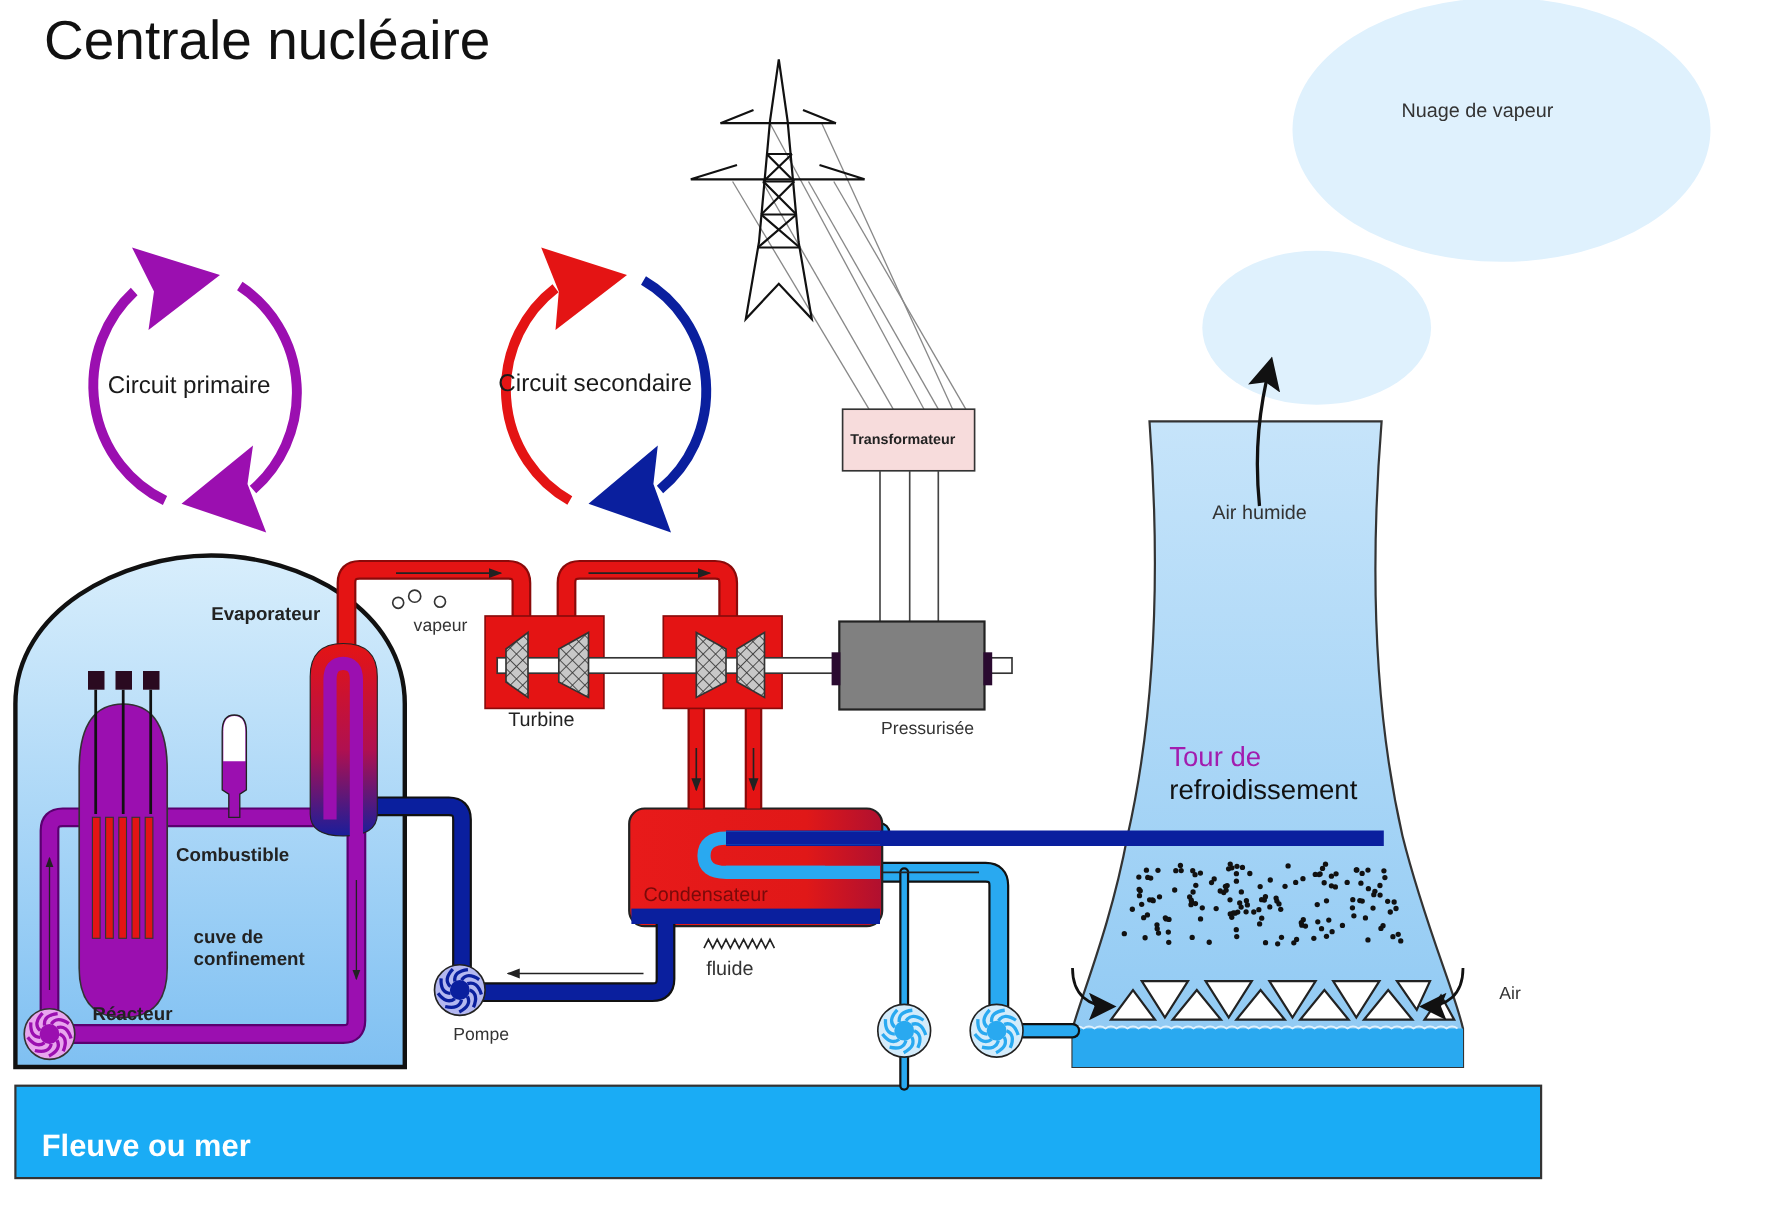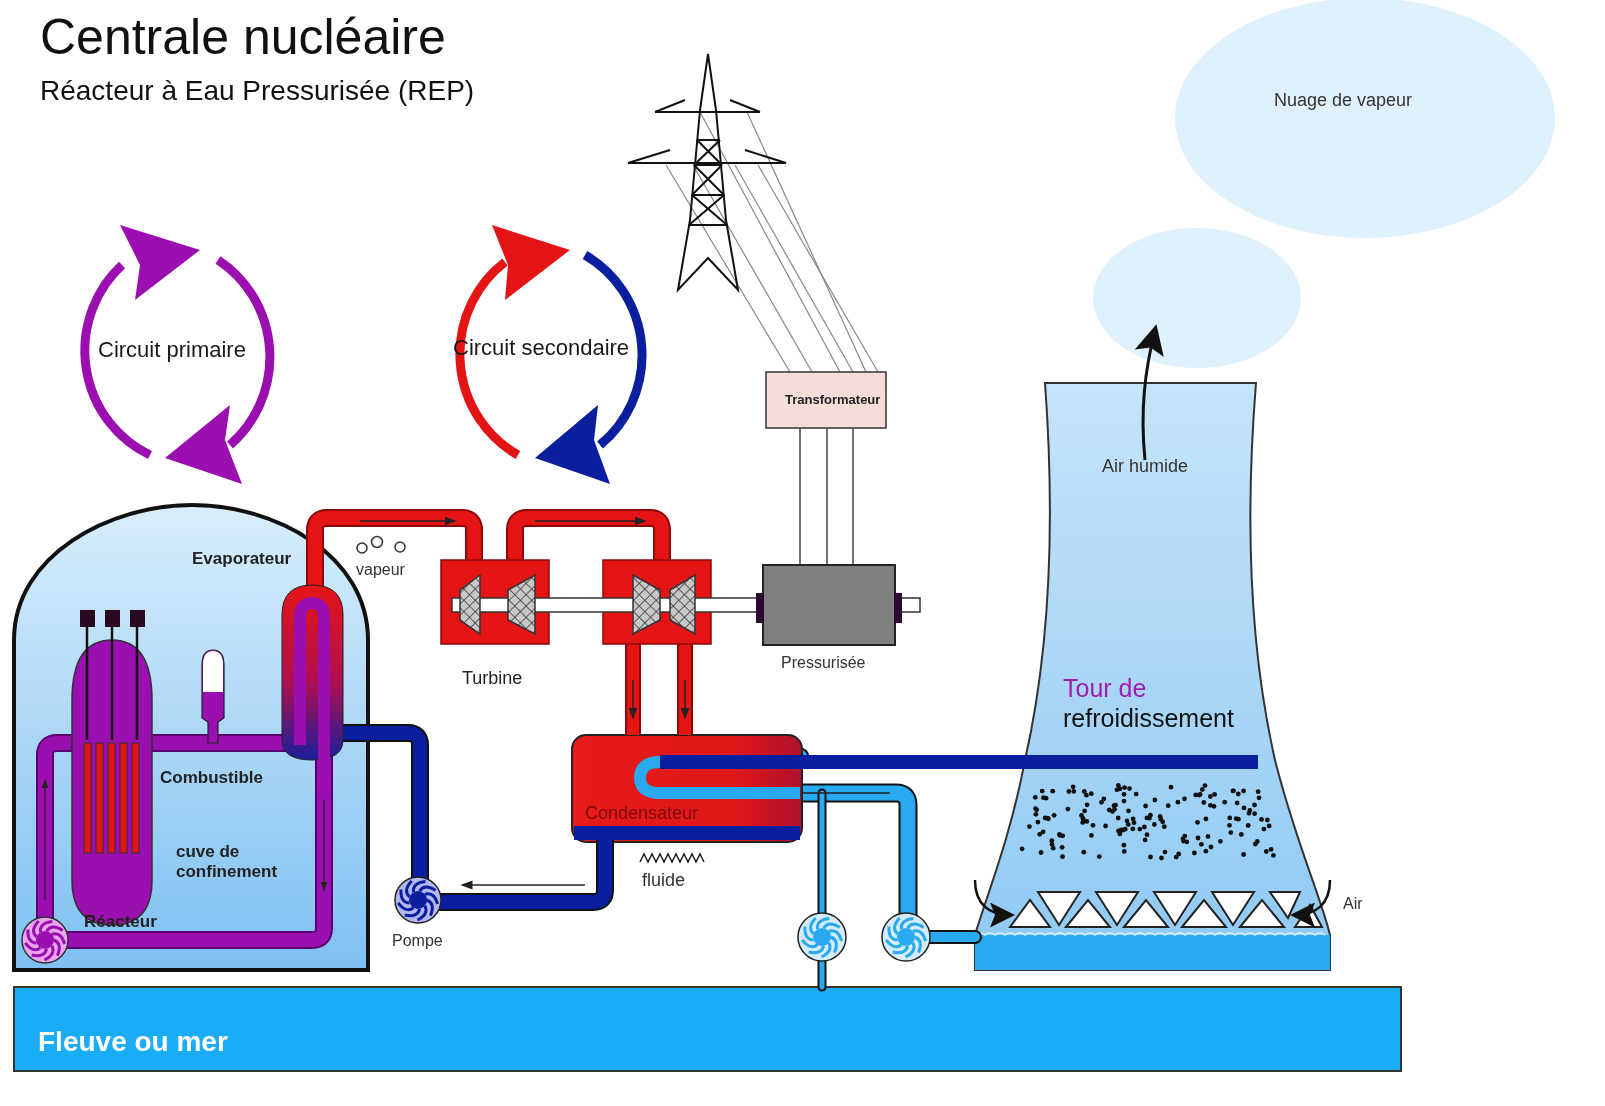--- a/index.html
+++ b/index.html
@@ -3,21 +3,21 @@
 <meta charset="utf-8">
 <style>
   html, body { margin: 0; padding: 0; background: #ffffff; }
   body { width: 1605px; height: 1106px; position: relative; overflow: hidden; font-family: "Liberation Sans", sans-serif; }
   #stage { position: absolute; left: 0; top: 0; width: 1605px; height: 1106px; }
   .t { position: absolute; white-space: nowrap; color: #1a1a1a; font-family: "Liberation Sans", sans-serif; text-align: right; }
   .title { left: 40px; top: 8px; font-size: 50px; color: #111; }
   .subtitle { left: 40px; top: 75px; font-size: 28px; color: #111; }
   .lbl { font-size: 18px; }
   .lblb { font-size: 17px; font-weight: bold; color: #222; }
-  .lbls { font-size: 16px; color: #333; }
+  .lbls { font-size: 16px; color: #333; margin-left: 20px; }
   .river { left: 38px; top: 1026px; font-size: 28px; font-weight: bold; color: #fff; }
   .coolc { left: 755px; top: 1024px; font-size: 26px; color: #fff; }
 </style>
 </head>
 <body>
 
 <div id="stage">
 <svg width="1605" height="1106" viewBox="0 0 1605 1106" xmlns="http://www.w3.org/2000/svg">
   <defs>
     <linearGradient id="gContain" x1="0" y1="0" x2="0" y2="1">
@@ -424,32 +424,31 @@
           <path d="M-8.5,-3.1 Q-15.4,-9.4 -6.3,-19.0"></path>
           <path d="M-4.5,-7.8 Q-5.7,-17.1 7.4,-18.6"></path>
           <path d="M1.6,-8.9 Q6.6,-16.8 17.6,-9.5"></path>
           <path d="M6.9,-5.8 Q15.8,-8.6 19.6,4.0"></path>
         </g>
   </g>
 </svg>
 
 
 <div class="t title">Centrale nucléaire</div>
-<div class="t subtitle">Réacteur à Eau Pressurisée (REP)</div>
 
 <div class="t" style="left:98px;top:337px;font-size:22px;">Circuit primaire</div>
 <div class="t" style="left:453px;top:335px;font-size:22px;">Circuit secondaire</div>
 
 <div class="t" style="left:1274px;top:90px;font-size:18px;color:#333;">Nuage de vapeur</div>
-<div class="t" style="left:773px;top:392px;font-size:13px;font-weight:bold;color:#222;margin-left:12px;">Transformateur</div>
+<div class="t" style="left:773px;top:392px;font-size:13px;font-weight:bold;color:#222;">Transformateur</div>
 <div class="t" style="left:1102px;top:456px;font-size:18px;color:#333;">Air humide</div>
 
 <div class="t lblb" style="left:192px;top:549px;">Evaporateur</div>
 <div class="t lbls" style="left:356px;top:561px;">vapeur</div>
-<div class="t lbl" style="left:462px;top:668px;color:#222;">Turbine</div>
+<div class="t lbl" style="left:462px;top:644px;color:#222;">Turbine</div>
 <div class="t lbls" style="left:781px;top:654px;">Pressurisée</div>
 
 <div class="t lblb" style="left:160px;top:768px;">Combustible</div>
 <div class="t lblb" style="left:176px;top:842px;">cuve de</div>
 <div class="t lblb" style="left:176px;top:862px;">confinement</div>
 <div class="t lblb" style="left:84px;top:912px;">Réacteur</div>
 <div class="t lbls" style="left:392px;top:932px;">Pompe</div>
 
 <div class="t" style="left:585px;top:803px;font-size:18px;color:#7a0a0a;">Condensateur</div>
 <div class="t lbl" style="left:642px;top:870px;color:#333;">fluide</div>

